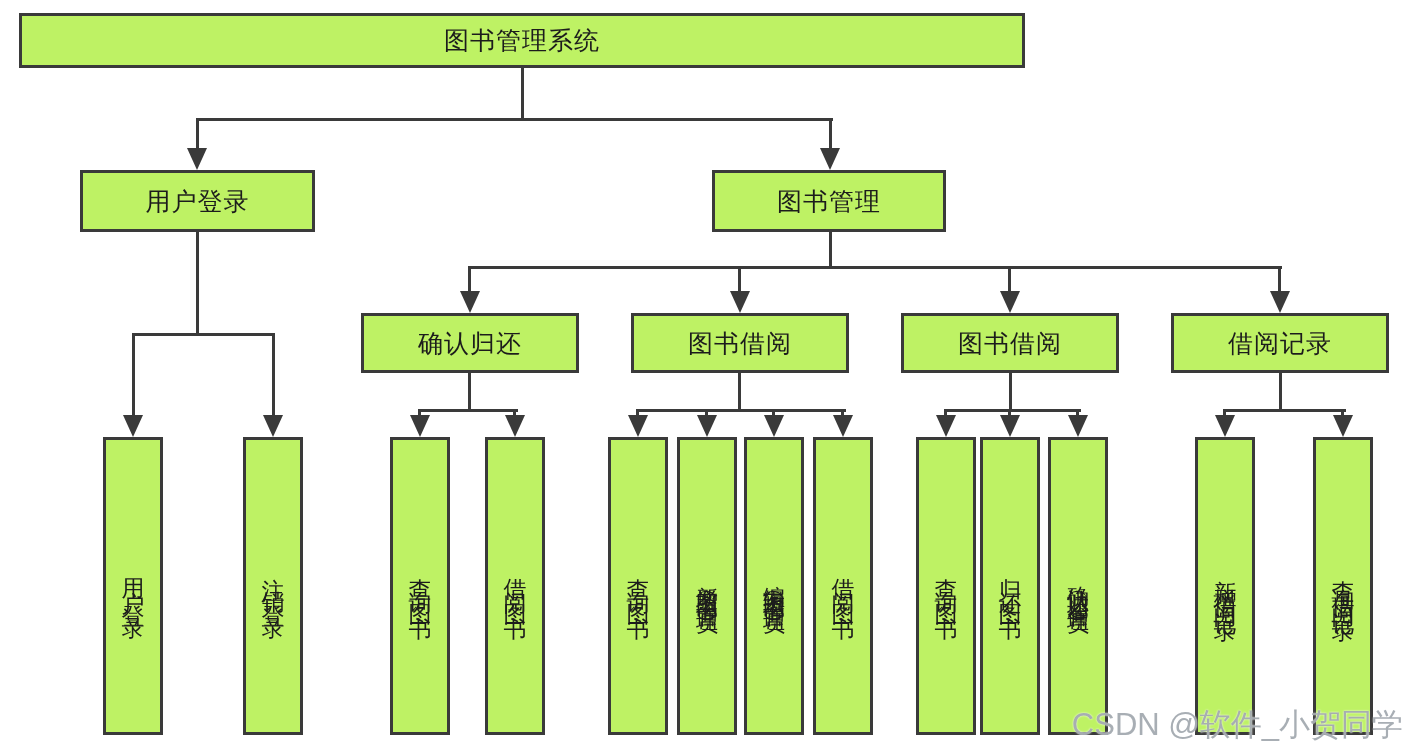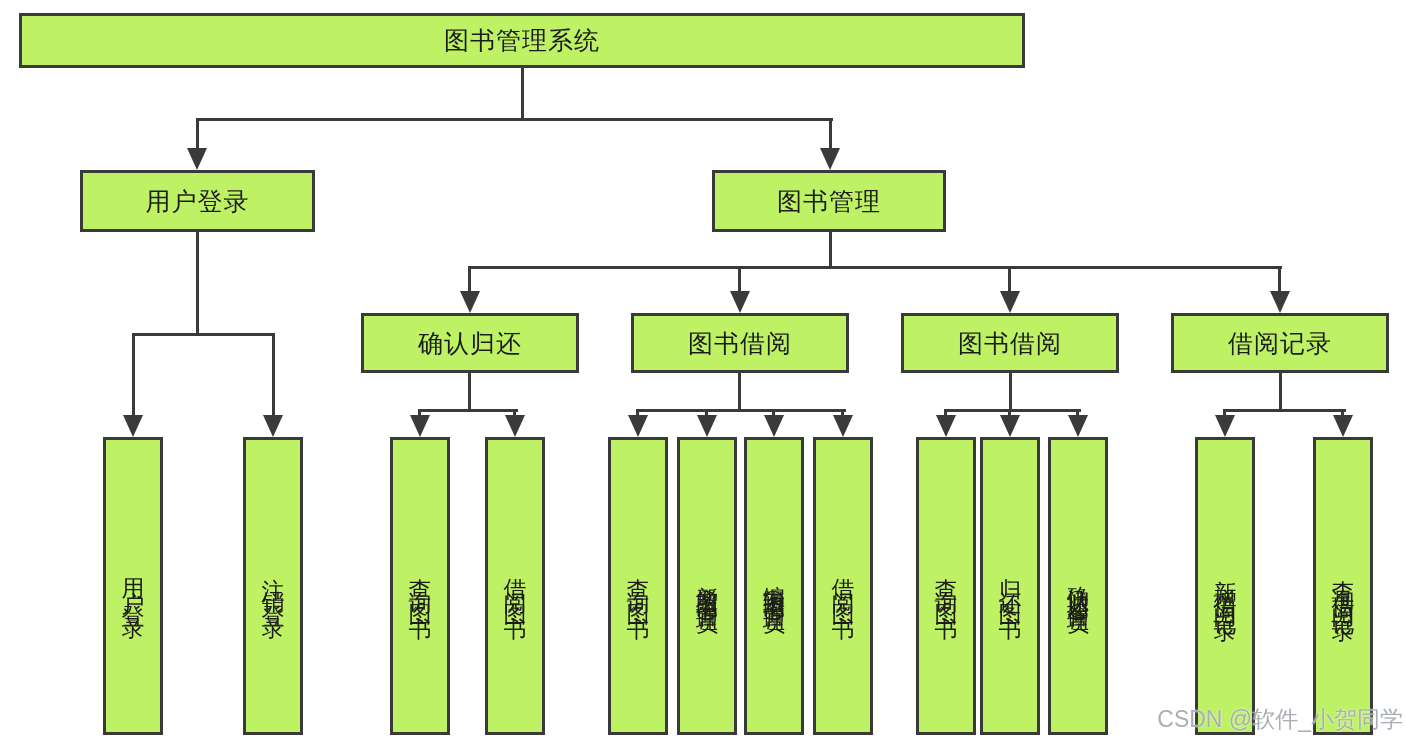--- a/index.html
+++ b/index.html
@@ -46,21 +46,21 @@
     width: 0; height: 0;
     border-left: 10px solid transparent;
     border-right: 10px solid transparent;
     border-top: 22px solid #3a3a3a;
     z-index: 1;
   }
   .watermark {
     position: absolute;
     right: 2px;
     top: 704px;
-    font-size: 23px;
+    font-size: 31px;
     color: rgba(158, 165, 172, 0.9);
     text-shadow: 0 0 2px #ffffff;
     z-index: 5;
     white-space: nowrap;
   }
 </style>
 </head>
 <body>
 
 <div class="canvas">

